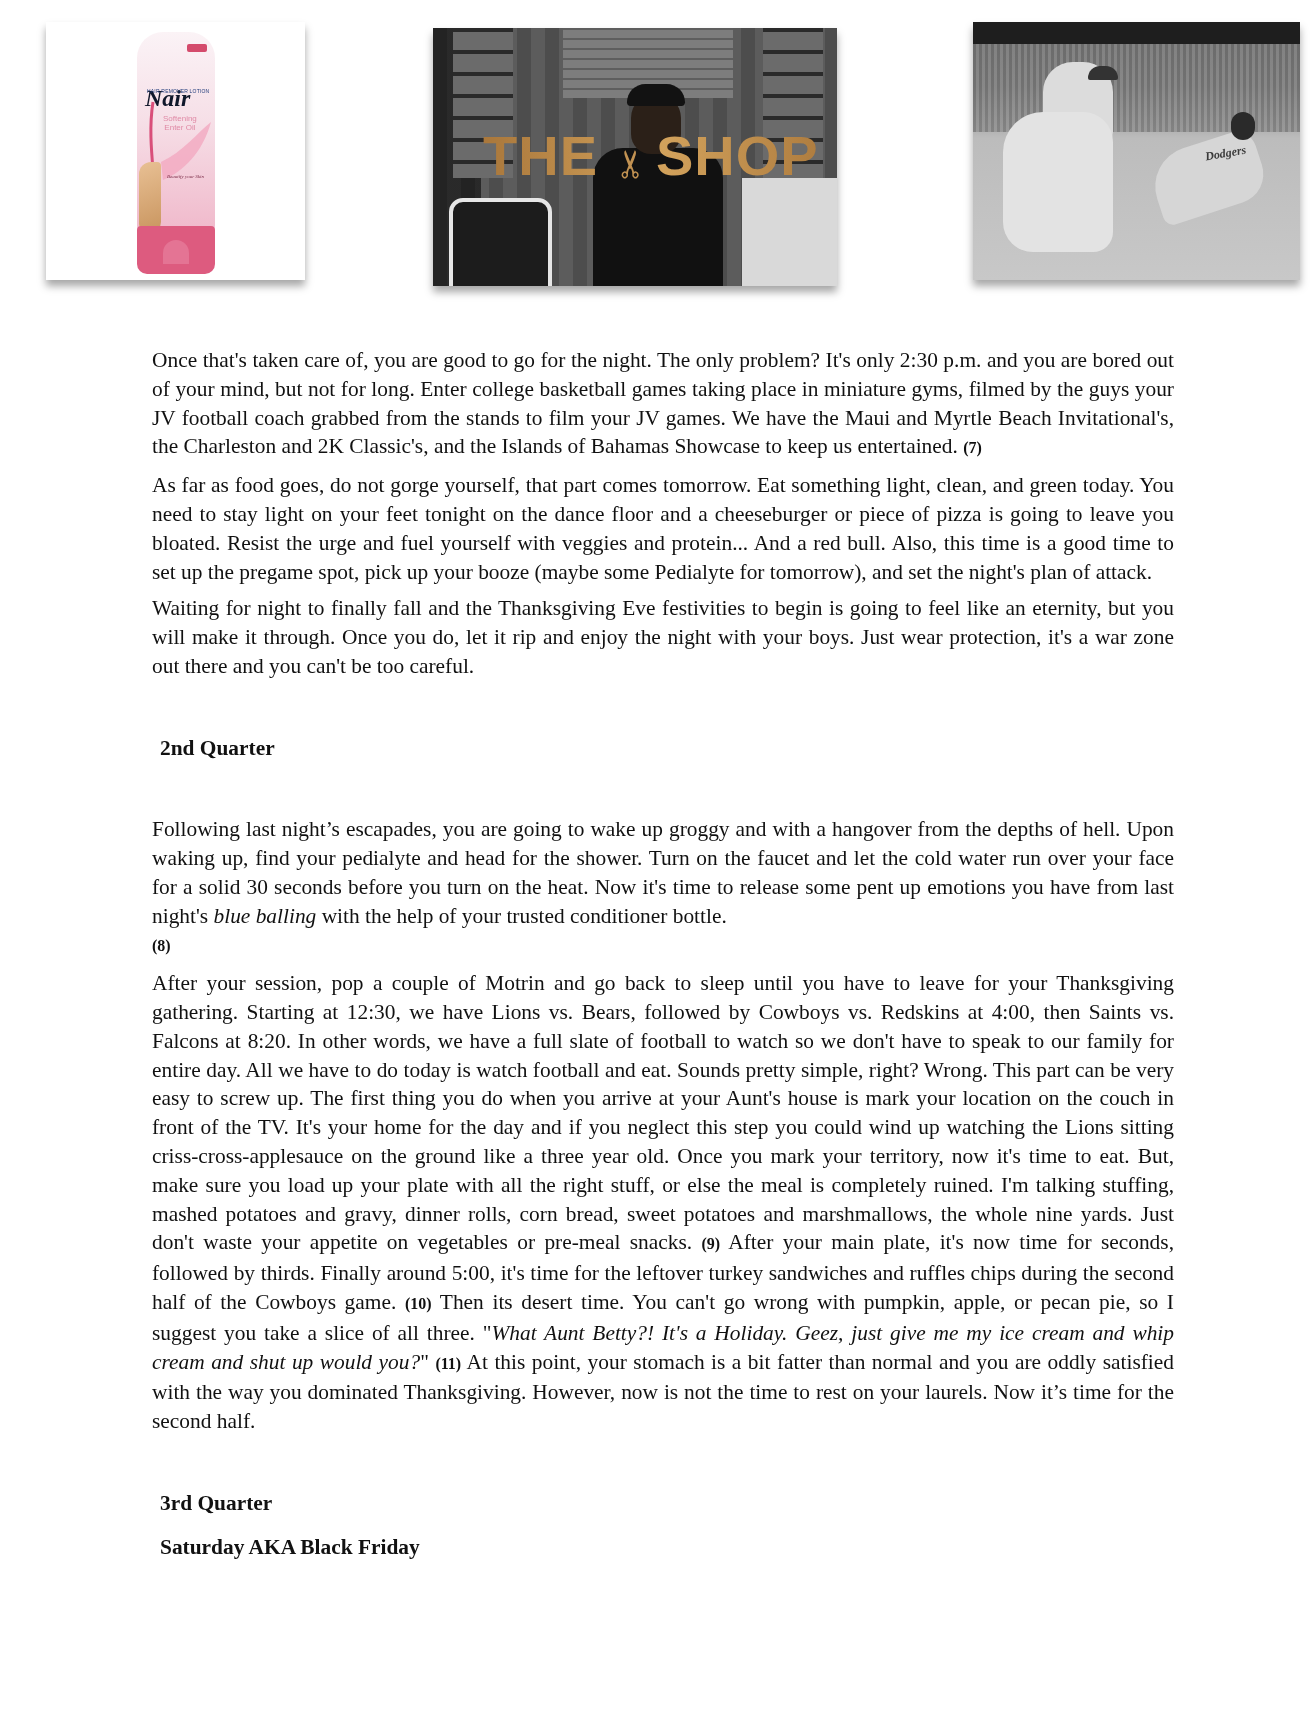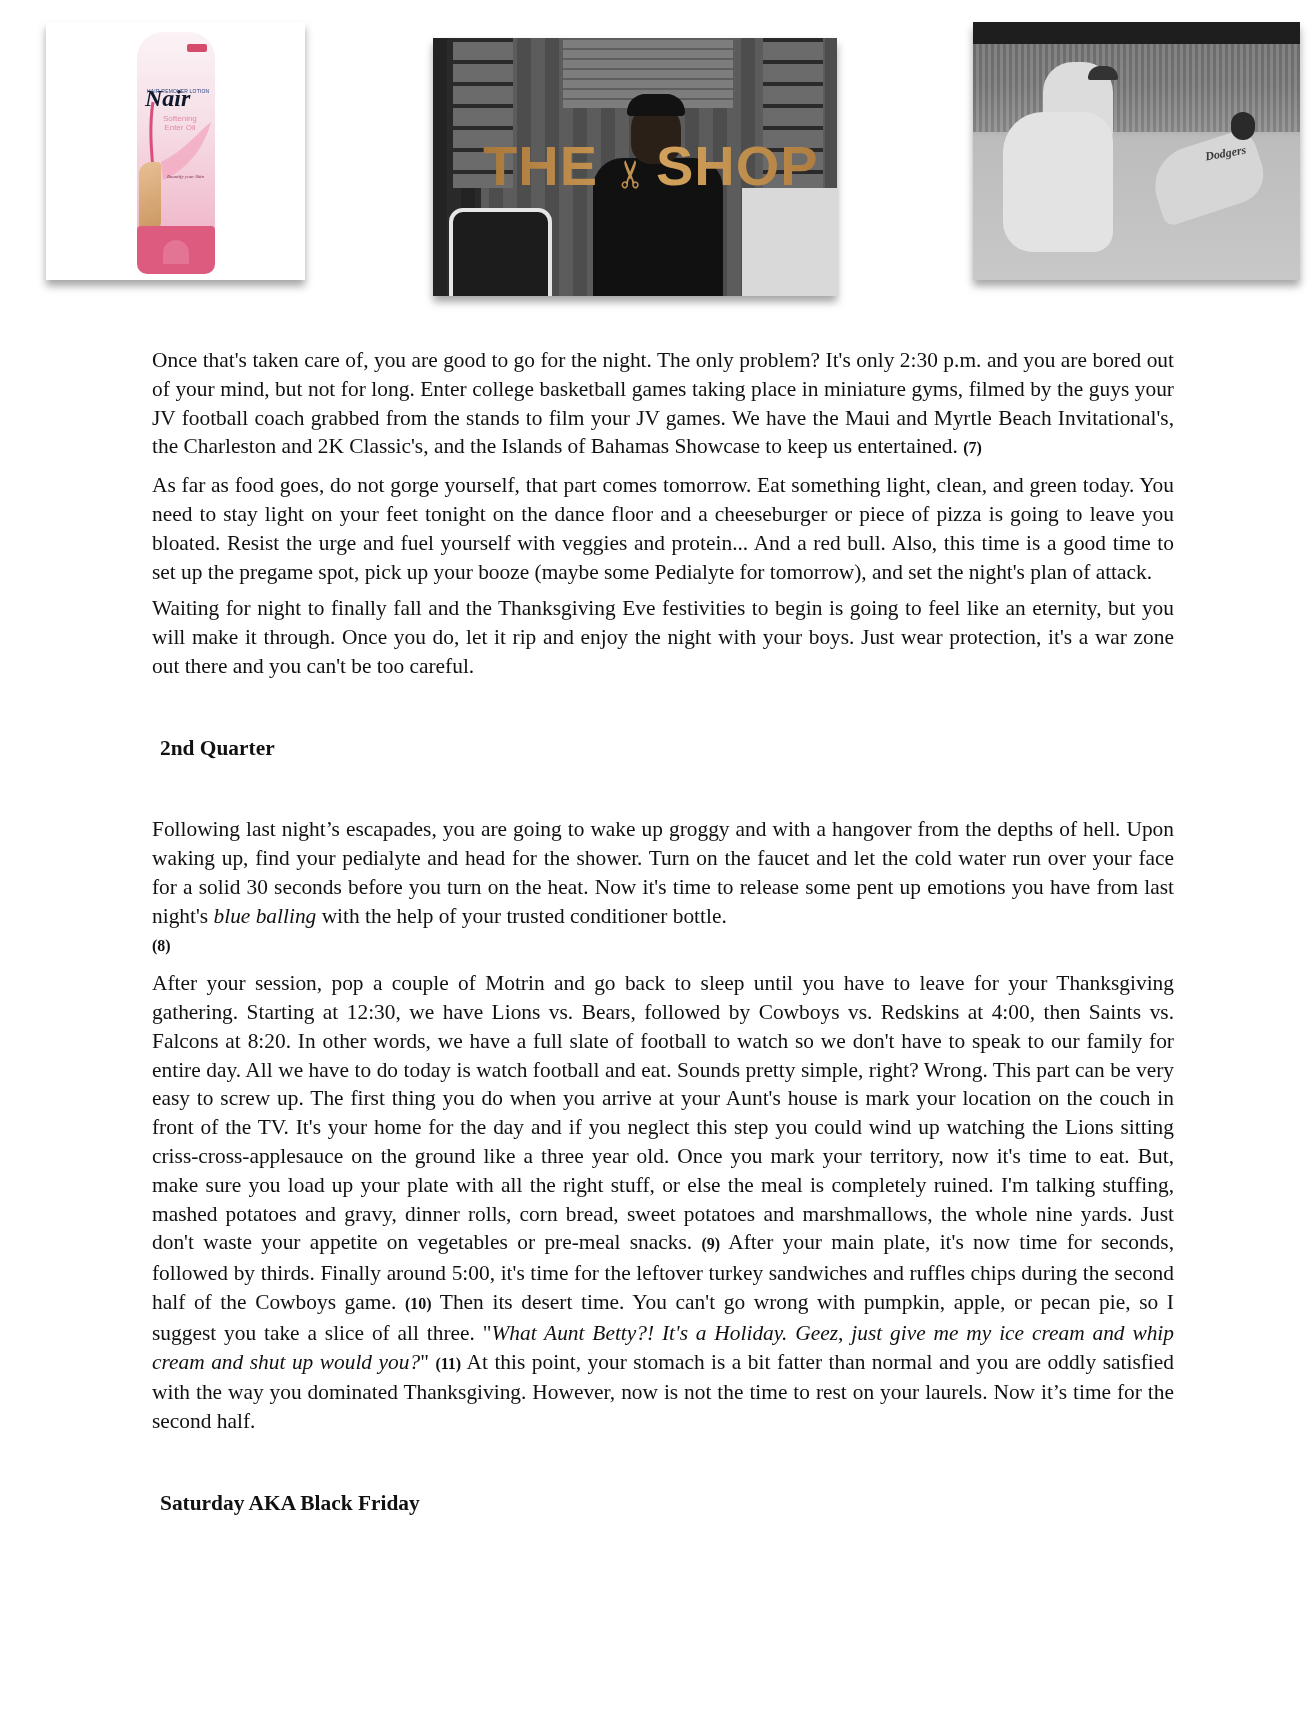--- a/index.html
+++ b/index.html
@@ -2,21 +2,21 @@
 <html><head>
 <meta charset="utf-8">
 <style>
   html, body { margin: 0; padding: 0; background: #ffffff; }
   body { width: 1312px; height: 1714px; position: relative; overflow: hidden;
          font-family: "Liberation Serif", "DejaVu Serif", serif; color: #111111; }
 
   
   .photo { position: absolute; box-shadow: 0 6px 8px rgba(0,0,0,0.35); overflow: hidden; }
   #img-nair { left: 46px; top: 22px; width: 259px; height: 258px; background: #ffffff; }
-  #img-shop { left: 433px; top: 38px; width: 404px; height: 258px; background: #3a3a3a; }
+  #img-shop { left: 433px; top: 28px; width: 404px; height: 258px; background: #3a3a3a; }
   #img-baseball { left: 973px; top: 22px; width: 327px; height: 258px; background: #a9a9a9; }
 
   
   .bottle { position: absolute; left: 91px; top: 10px; width: 78px; height: 244px; }
   .bottle-body { position: absolute; left: 0; top: 0; width: 78px; height: 200px;
     border-radius: 26px 26px 6px 6px;
     background: linear-gradient(180deg, #fbf3f6 0%, #f6dfe7 45%, #f0b9cb 100%); }
   .bottle-cap { position: absolute; left: 0; top: 194px; width: 78px; height: 48px;
     border-radius: 4px 4px 10px 10px; background: #dd5b7f; }
   .cap-notch { position: absolute; left: 26px; top: 14px; width: 26px; height: 24px;
@@ -159,14 +159,15 @@
   <h2 class="heading">2nd Quarter</h2>
 
   <div class="gap"></div>
 
   <p class="para"><span>Following last night’s escapades, you are going to wake up groggy and with a hangover from the depths of hell. Upon waking up, find your pedialyte and head for the shower. Turn on the faucet and let the cold water run over your face for a solid 30 seconds before you turn on the heat. Now it's time to release some pent up emotions you have from last night's </span><em>blue balling</em><span> with the help of your trusted conditioner bottle.</span><br><span class="note">(8)</span></p>
 
   <p class="para"><span>After your session, pop a couple of Motrin and go back to sleep until you have to leave for your Thanksgiving gathering. Starting at 12:30, we have Lions vs. Bears, followed by Cowboys vs. Redskins at 4:00, then Saints vs. Falcons at 8:20. In other words, we have a full slate of football to watch so we don't have to speak to our family for entire day. All we have to do today is watch football and eat. Sounds pretty simple, right? Wrong. This part can be very easy to screw up. The first thing you do when you arrive at your Aunt's house is mark your location on the couch in front of the TV. It's your home for the day and if you neglect this step you could wind up watching the Lions sitting criss-cross-applesauce on the ground like a three year old. Once you mark your territory, now it's time to eat. But, make sure you load up your plate with all the right stuff, or else the meal is completely ruined. I'm talking stuffing, mashed potatoes and gravy, dinner rolls, corn bread, sweet potatoes and marshmallows, the whole nine yards. Just don't waste your appetite on vegetables or pre-meal snacks.</span> <span class="note">(9)</span> <span>After your main plate, it's now time for seconds, followed by thirds. Finally around 5:00, it's time for the leftover turkey sandwiches and ruffles chips during the second half of the Cowboys game.</span> <span class="note">(10)</span> <span>Then its desert time. You can't go wrong with pumpkin, apple, or pecan pie, so I suggest you take a slice of all three. "</span><em>What Aunt Betty?! It's a Holiday. Geez, just give me my ice cream and whip cream and shut up would you?</em><span>"</span> <span class="note">(11)</span> <span>At this point, your stomach is a bit fatter than normal and you are oddly satisfied with the way you dominated Thanksgiving. However, now is not the time to rest on your laurels. Now it’s time for the second half.</span></p>
 
   <div class="gap"></div>
 
+  <h2 class="heading">3rd Quarter</h2>
   <h3 class="heading">Saturday AKA Black Friday</h3>
 </div>
 
 </body></html>

